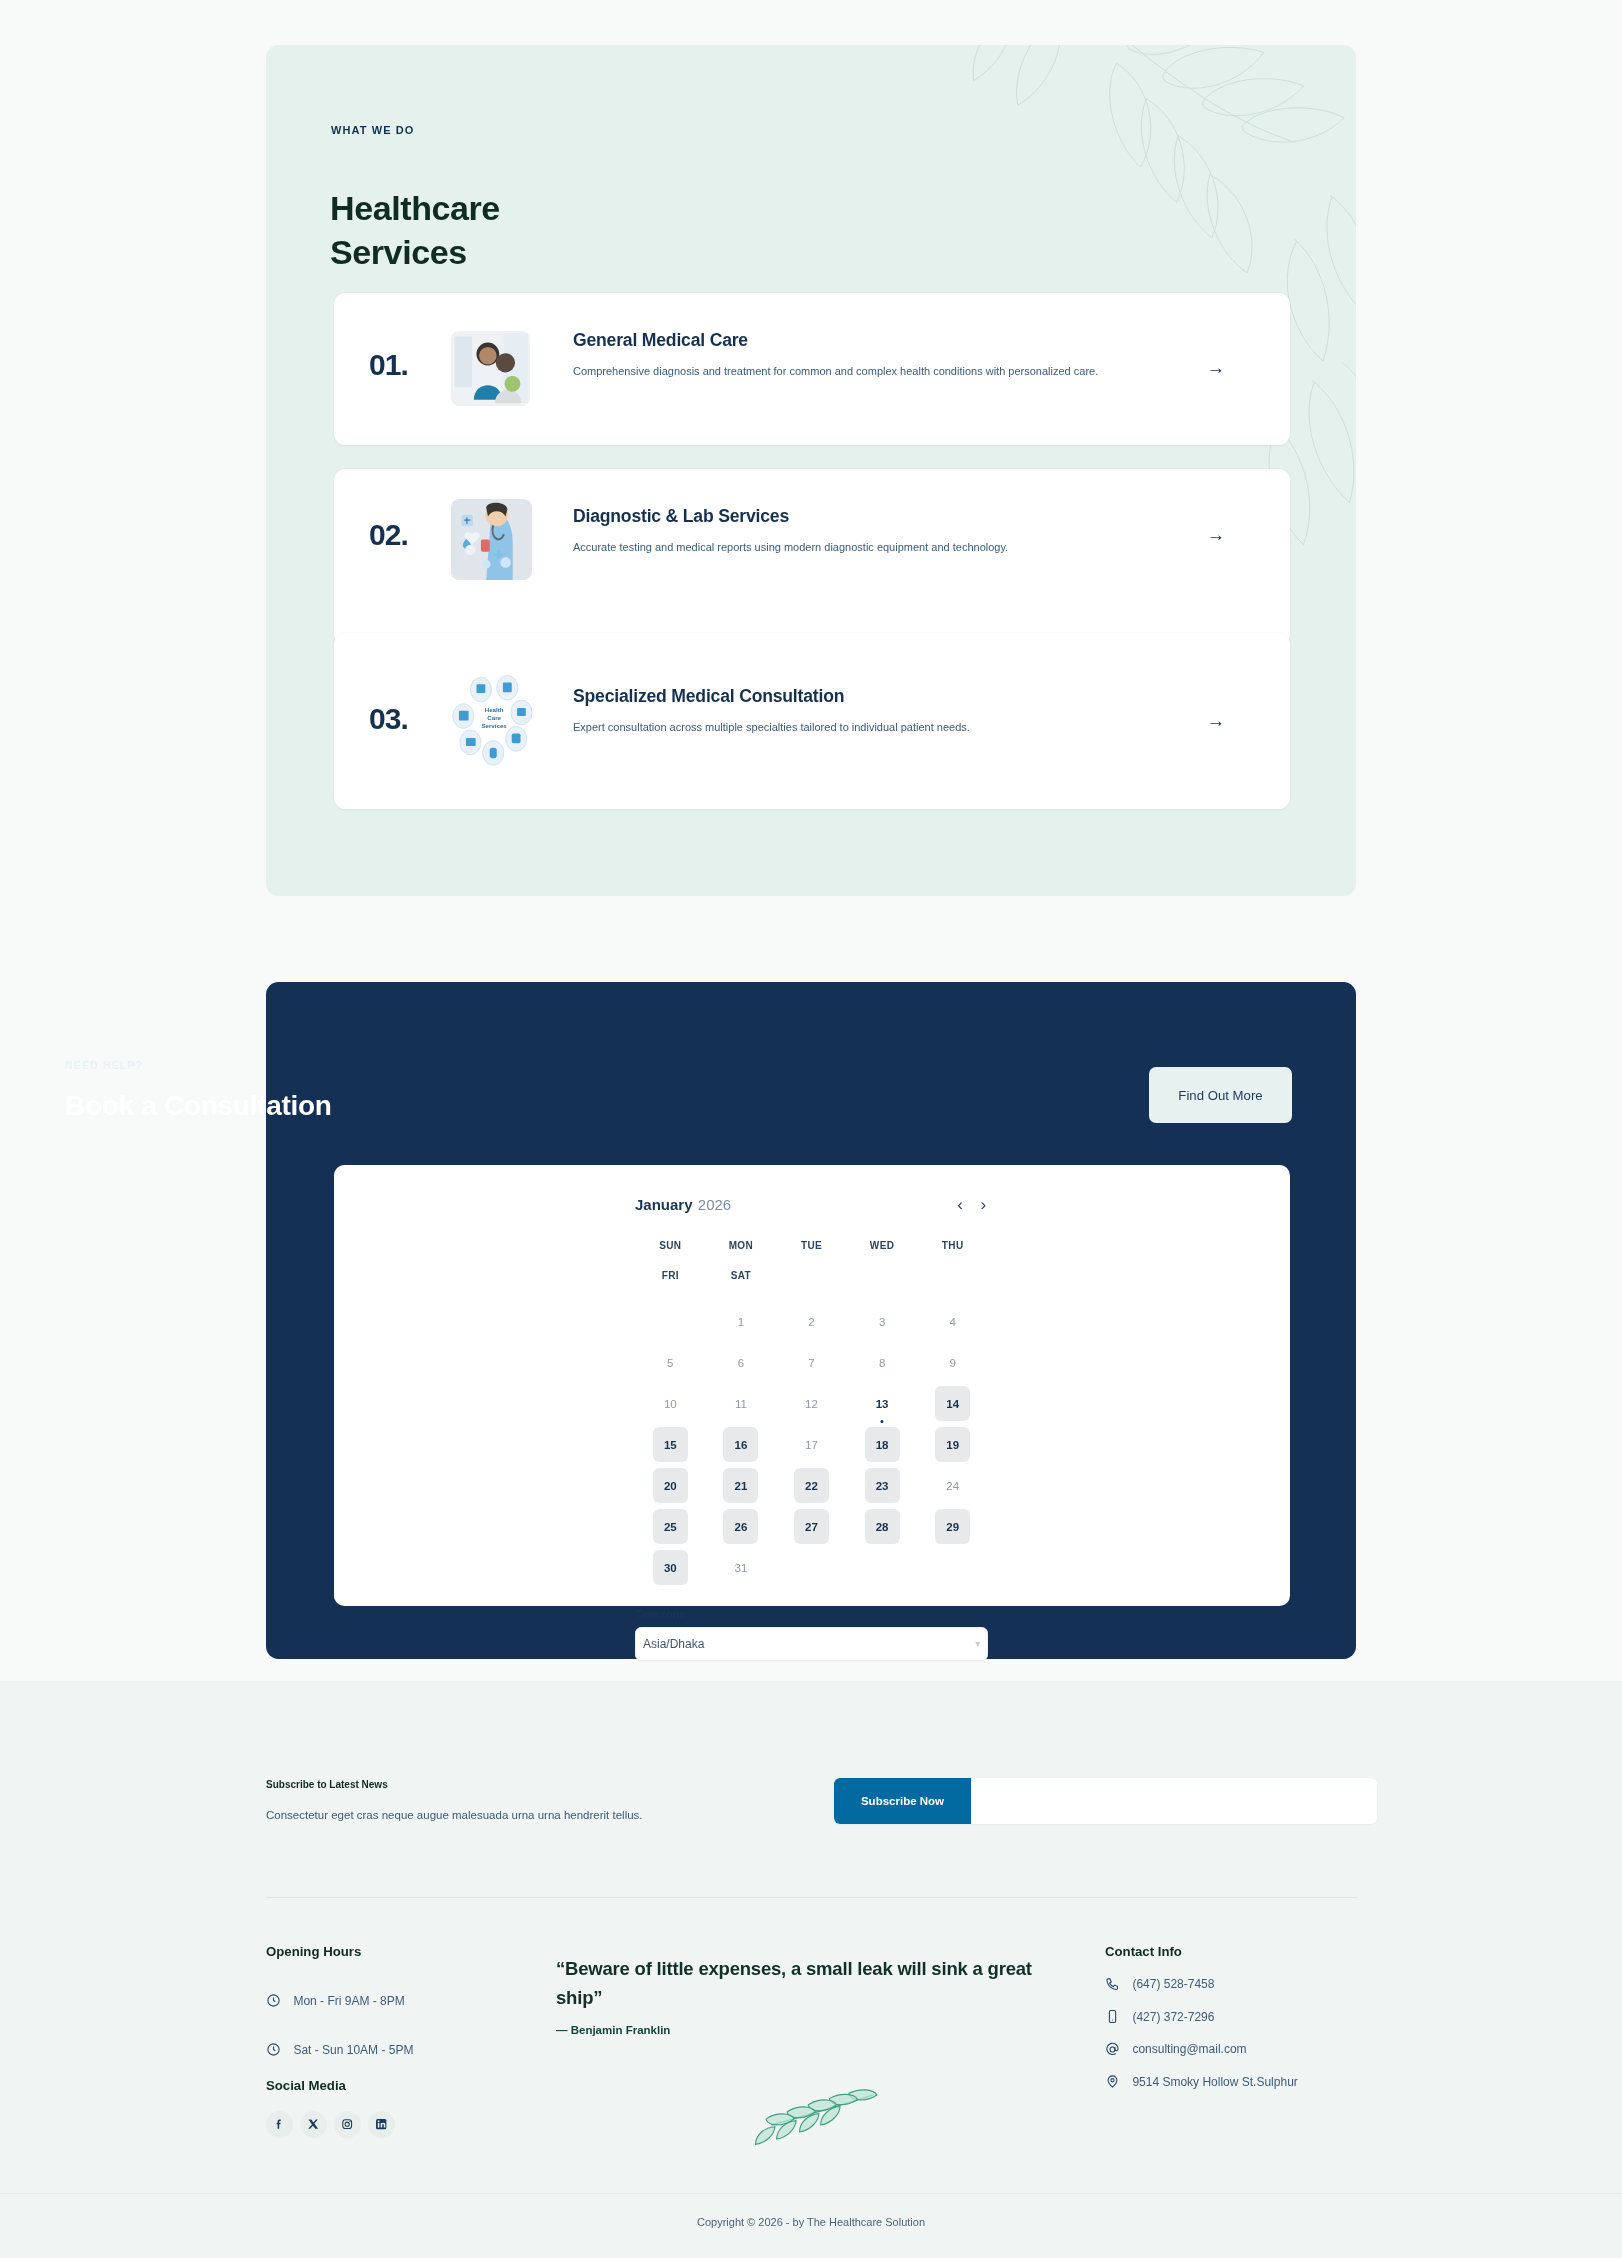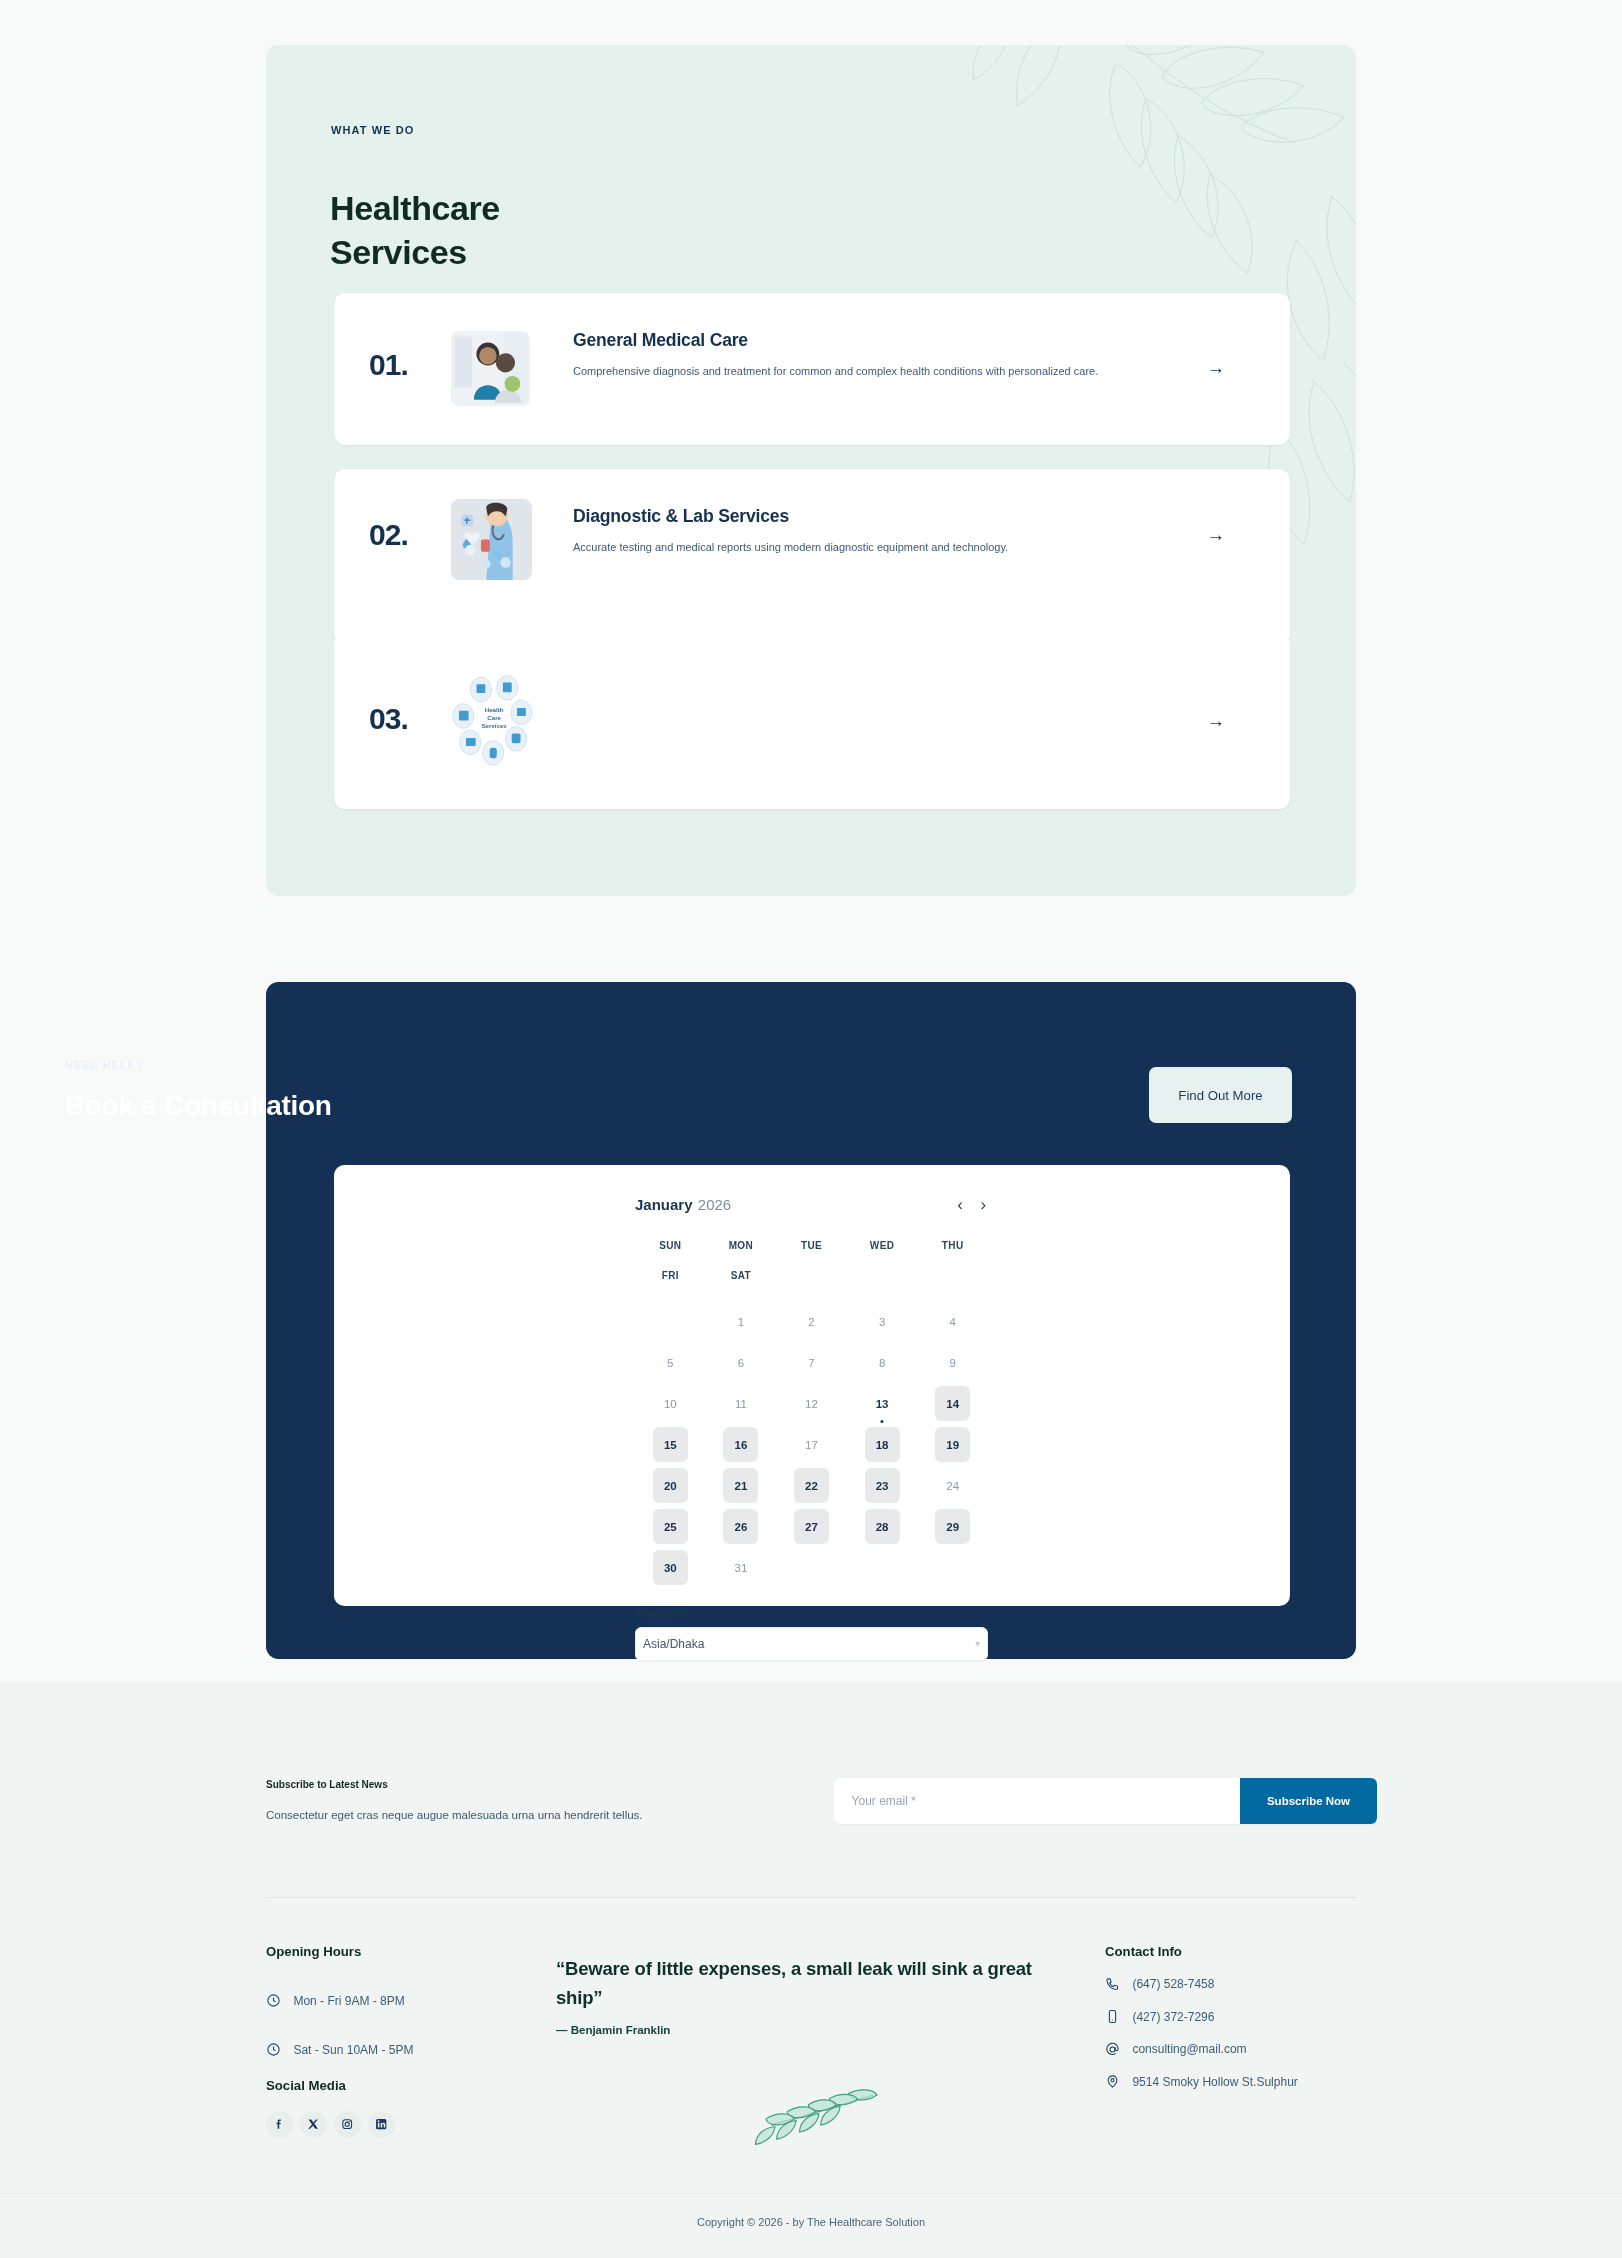--- a/index.html
+++ b/index.html
@@ -279,20 +279,24 @@
           <rect x="69" y="72" width="10" height="11" rx="2"></rect>
           <rect x="44" y="88" width="8" height="12" rx="3"></rect>
           <rect x="17" y="77" width="11" height="9" rx="1"></rect>
           <rect x="9" y="46" width="11" height="11" rx="1"></rect>
         </g>
         <text x="49" y="48" font-family="Liberation Sans" font-size="7" font-weight="bold" fill="#2e6f9e" text-anchor="middle">Health</text>
         <text x="49" y="57" font-family="Liberation Sans" font-size="7" font-weight="bold" fill="#2e6f9e" text-anchor="middle">Care</text>
         <text x="49" y="66" font-family="Liberation Sans" font-size="7" font-weight="bold" fill="#2e6f9e" text-anchor="middle">Services</text>
       </svg>
     </div>
+    <div class="sc-body">
+      <div class="sc-title">Specialized Medical Consultation</div>
+      <div class="sc-desc">Expert consultation across multiple specialties tailored to individual patient needs.</div>
+    </div>
     <button class="sc-arrow">→</button>
   </div>
 
   <div class="consult-section"></div>
   <div class="consult-eyebrow">NEED HELP?</div>
   <div class="consult-title">Book a Consultation</div>
   <button class="find-out-btn">Find Out More</button>
 
   <div class="cal-card">
     <div class="cal-inner">
@@ -417,21 +421,20 @@
         <span class="tz-chev">▾</span>
       </div>
     </div>
   </div>
 
   <div class="footer"></div>
 
   <div class="news-title">Subscribe to Latest News</div>
   <div class="news-sub">Consectetur eget cras neque augue malesuada urna urna hendrerit tellus.</div>
   <div class="news-form">
-    <input class="news-input" placeholder="Your email *" style="">
     <button class="news-btn">Subscribe Now</button>
   </div>
   <div class="fdivider"></div>
 
   <div class="hours-col">
     <div class="fcol-title">Opening Hours</div>
     <div class="hours-row">
       <svg class="ficon" viewBox="0 0 24 24" fill="none" stroke="currentColor" stroke-width="1.7">
         <circle cx="12" cy="12" r="9"></circle>
           <path d="M12 7v5l3 2"></path>

